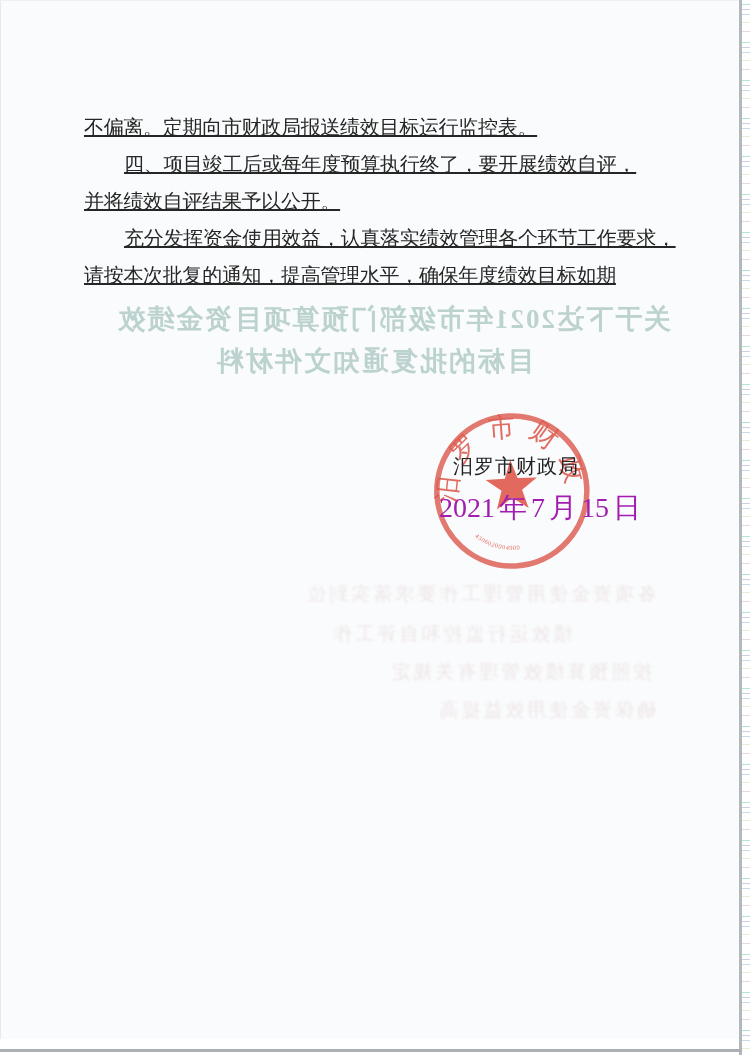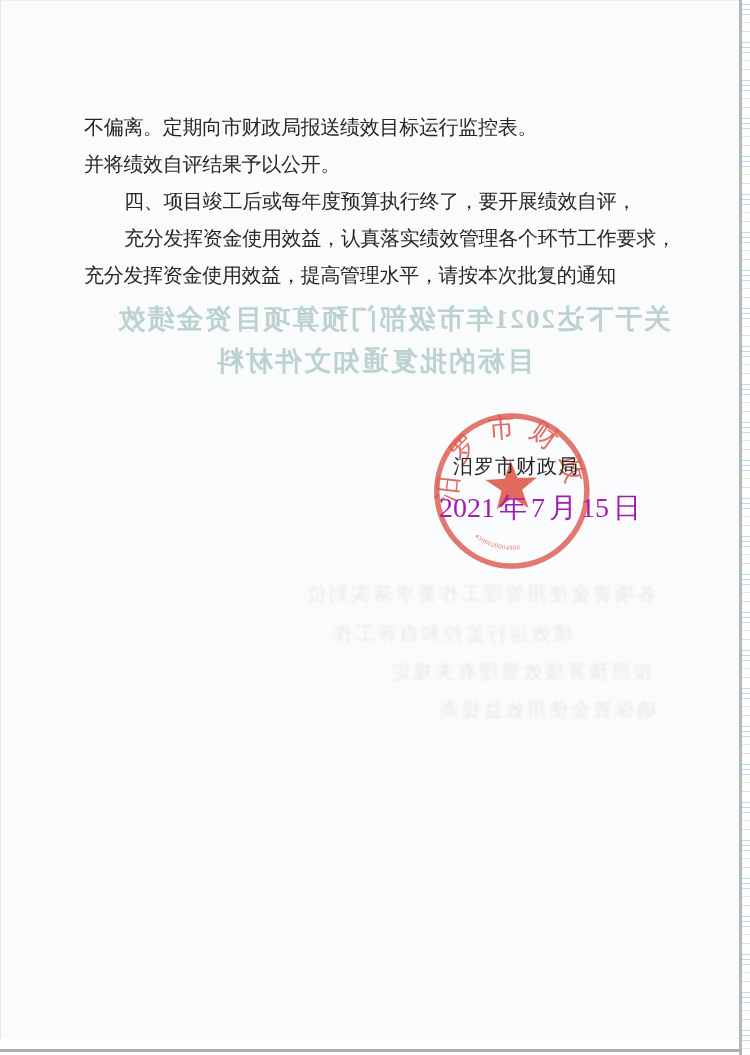--- a/index.html
+++ b/index.html
@@ -15,21 +15,21 @@
       rgba(255,255,255,0) 0 4px,  rgba(120,205,180,0.55) 4px 5px,
       rgba(255,255,255,0) 5px 9px, rgba(150,140,205,0.45) 9px 10px,
       rgba(255,255,255,0) 10px 14px, rgba(110,165,215,0.40) 14px 15px,
       rgba(255,255,255,0) 15px 22px, rgba(185,215,140,0.40) 22px 23px,
       rgba(255,255,255,0) 23px 31px, rgba(205,155,180,0.40) 31px 32px,
       rgba(255,255,255,0) 32px 38px);}
   .edge-bottom-line{position:absolute;left:0;top:1049px;width:742px;height:3px;background:#abafb2;}
 
   
   .text-block{position:absolute;left:84px;top:109px;width:590px;color:#262626;}
-  .t-line{height:37px;line-height:37px;font-size:20px;letter-spacing:-0.3px;white-space:nowrap;}
+  .t-line{height:37px;line-height:37px;font-size:20px;letter-spacing:-0.3px;white-space:nowrap;text-decoration:underline;}
   .t-line.indent{padding-left:40px;}
 
   
   .ghost{position:absolute;transform:scaleX(-1);white-space:nowrap;pointer-events:none;}
   .ghost-title{color:#7eaaa2;opacity:0.5;font-weight:bold;font-size:27px;
                letter-spacing:2px;filter:blur(0.6px);line-height:34px;}
   .ghost-body{color:#c09aa4;opacity:0.22;font-size:19px;letter-spacing:3px;
               filter:blur(1px);line-height:24px;}
   .gt1{left:85px;top:302px;width:586px;}
   .gt2{left:196px;top:344px;width:356px;text-align:center;}
@@ -60,24 +60,24 @@
 
   <div class="ghost ghost-title gt1">关于下达2021年市级部门预算项目资金绩效</div>
   <div class="ghost ghost-title gt2">目标的批复通知文件材料</div>
   <div class="ghost ghost-body gb1">各项资金使用管理工作要求落实到位</div>
   <div class="ghost ghost-body gb2">绩效运行监控和自评工作</div>
   <div class="ghost ghost-body gb3">按照预算绩效管理有关规定</div>
   <div class="ghost ghost-body gb4">确保资金使用效益提高</div>
 
   <div class="text-block">
     <div class="t-line">不偏离。定期向市财政局报送绩效目标运行监控表。</div>
+    <div class="t-line indent">四、项目竣工后或每年度预算执行终了，要开展绩效自评，</div>
     <div class="t-line">并将绩效自评结果予以公开。</div>
-    <div class="t-line indent">四、项目竣工后或每年度预算执行终了，要开展绩效自评，</div>
     <div class="t-line indent">充分发挥资金使用效益，认真落实绩效管理各个环节工作要求，</div>
-    <div class="t-line">充分发挥资金使用效益，提高管理水平，请按本次批复的通知</div>
+    <div class="t-line">请按本次批复的通知，提高管理水平，确保年度绩效目标如期</div>
   </div>
 
   <svg class="seal" viewBox="0 0 168 164">
     <defs>
       <path id="arcTop" d="M 34.2,102.2 A 55,55 0 1 1 133.8,102.2" fill="none"></path>
       <path id="arcBottom" d="M 42.3,120.7 A 59,59 0 0 0 125.7,120.7" fill="none"></path>
     </defs>
     <circle cx="84" cy="79" r="75" fill="none" stroke="#d9473a" stroke-width="5.5" opacity="0.82"></circle>
     <polygon points="84,48 90.4,66.3 109.7,66.7 94.3,78.3 99.9,96.8 84,85.8 68.1,96.8 73.7,78.3 58.3,66.7 77.7,66.3" fill="#dc4638" opacity="0.92"></polygon>
     <text font-size="27" fill="#d9473a" opacity="0.9" letter-spacing="11">

